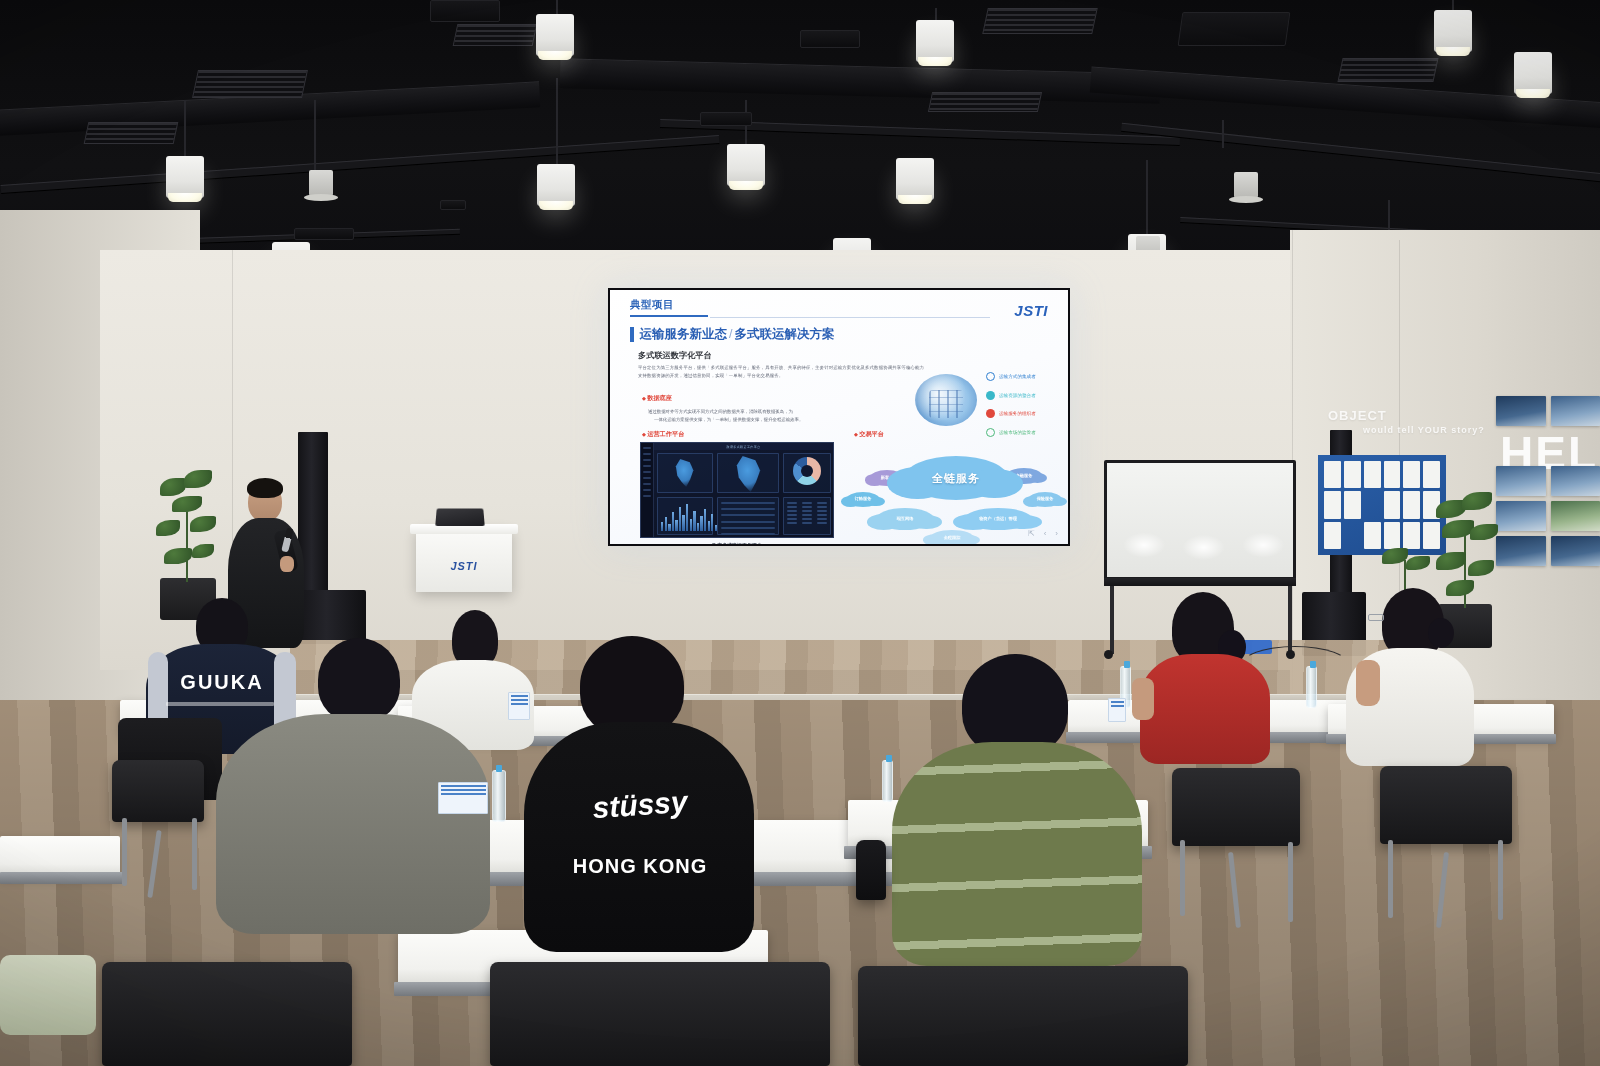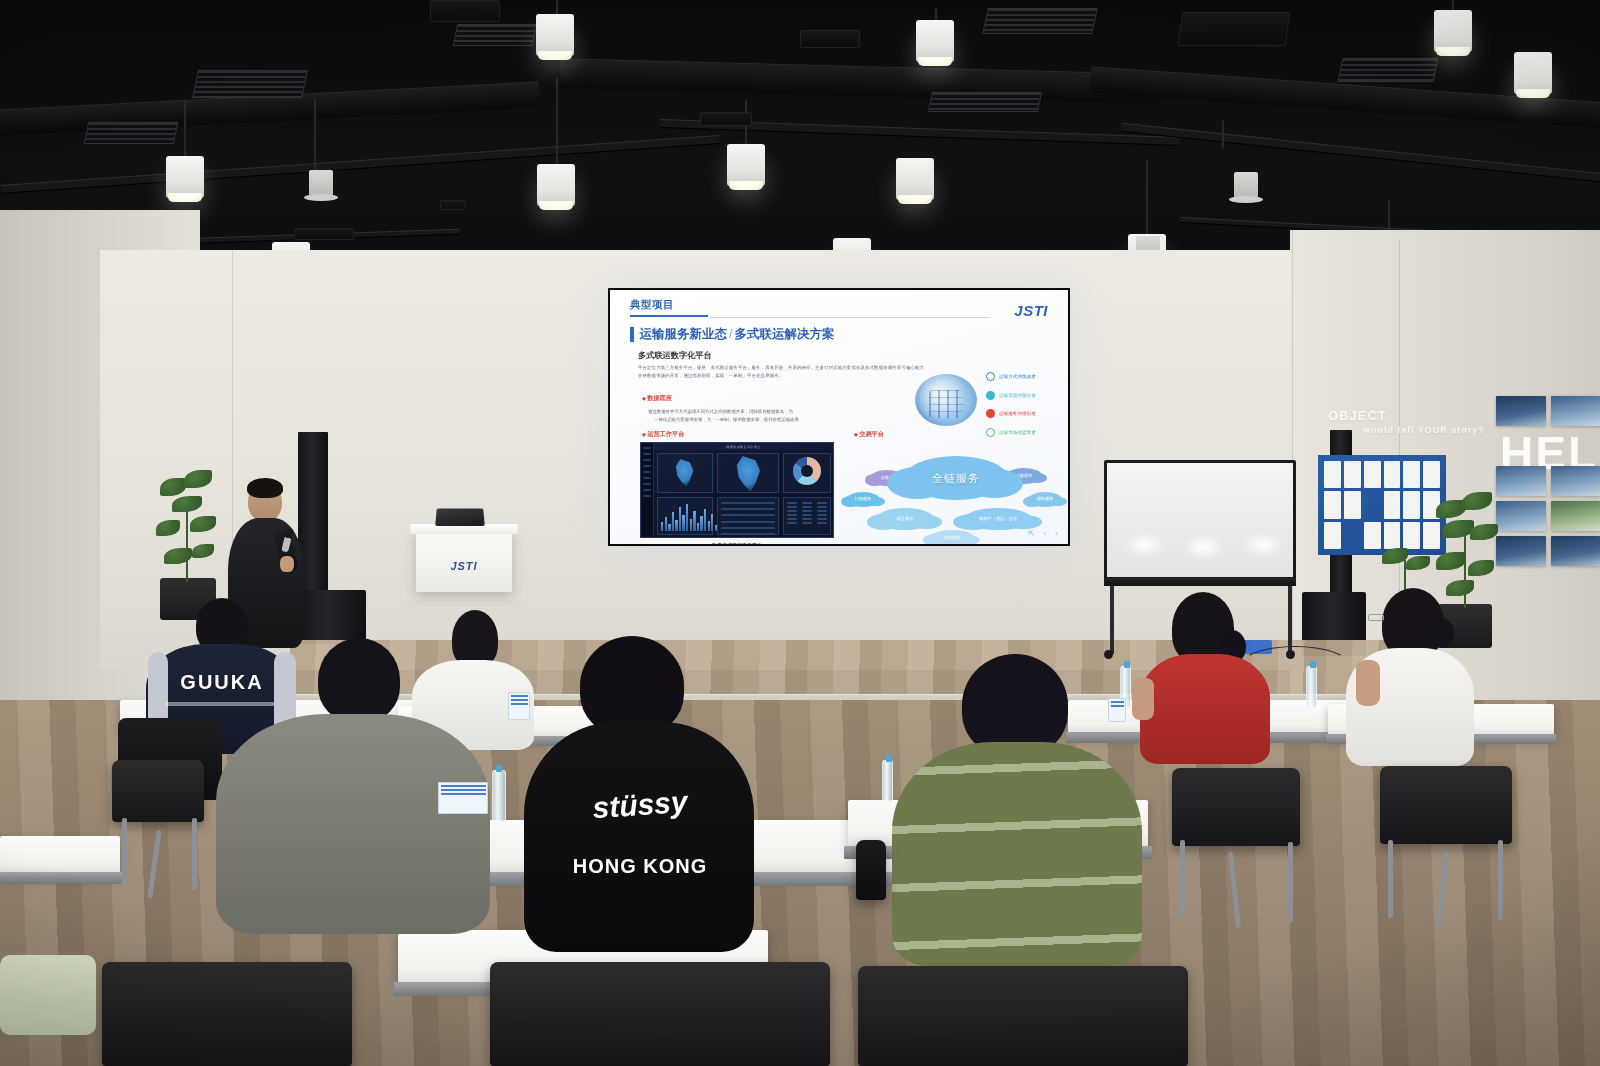--- a/index.html
+++ b/index.html
@@ -194,21 +194,21 @@
   .dash-grid i{ height:1.6px; background:#2b4570; border-radius:1px; display:block; }
   .dash-caption{
     position:absolute; left:30px; top:252px; width:194px; text-align:center;
     font-size:5px; font-weight:bold; color:#3a4352;
   }
 
   .cloud-area{ position:absolute; left:236px; top:148px; width:216px; height:108px; }
   .cloud{
     position:absolute; border-radius:50%;
     display:flex; align-items:center; justify-content:center;
-    text-align:center; line-height:1.1; color:#fff; font-weight:normal;
+    text-align:center; line-height:1.1; color:#fff; font-weight:bold;
   }
   .cloud::before, .cloud::after{
     content:''; position:absolute; border-radius:50%; background:inherit; z-index:-1;
   }
   .cloud::before{ width:58%; height:72%; left:-16%; bottom:2%; }
   .cloud::after{ width:54%; height:66%; right:-14%; bottom:4%; }
   .cloud-main{
     left:58px; top:18px; width:104px; height:44px; background:#7fc4ee;
     font-size:11px; letter-spacing:1px; z-index:3;
     text-shadow:0 1px 2px rgba(0,60,110,.35);

